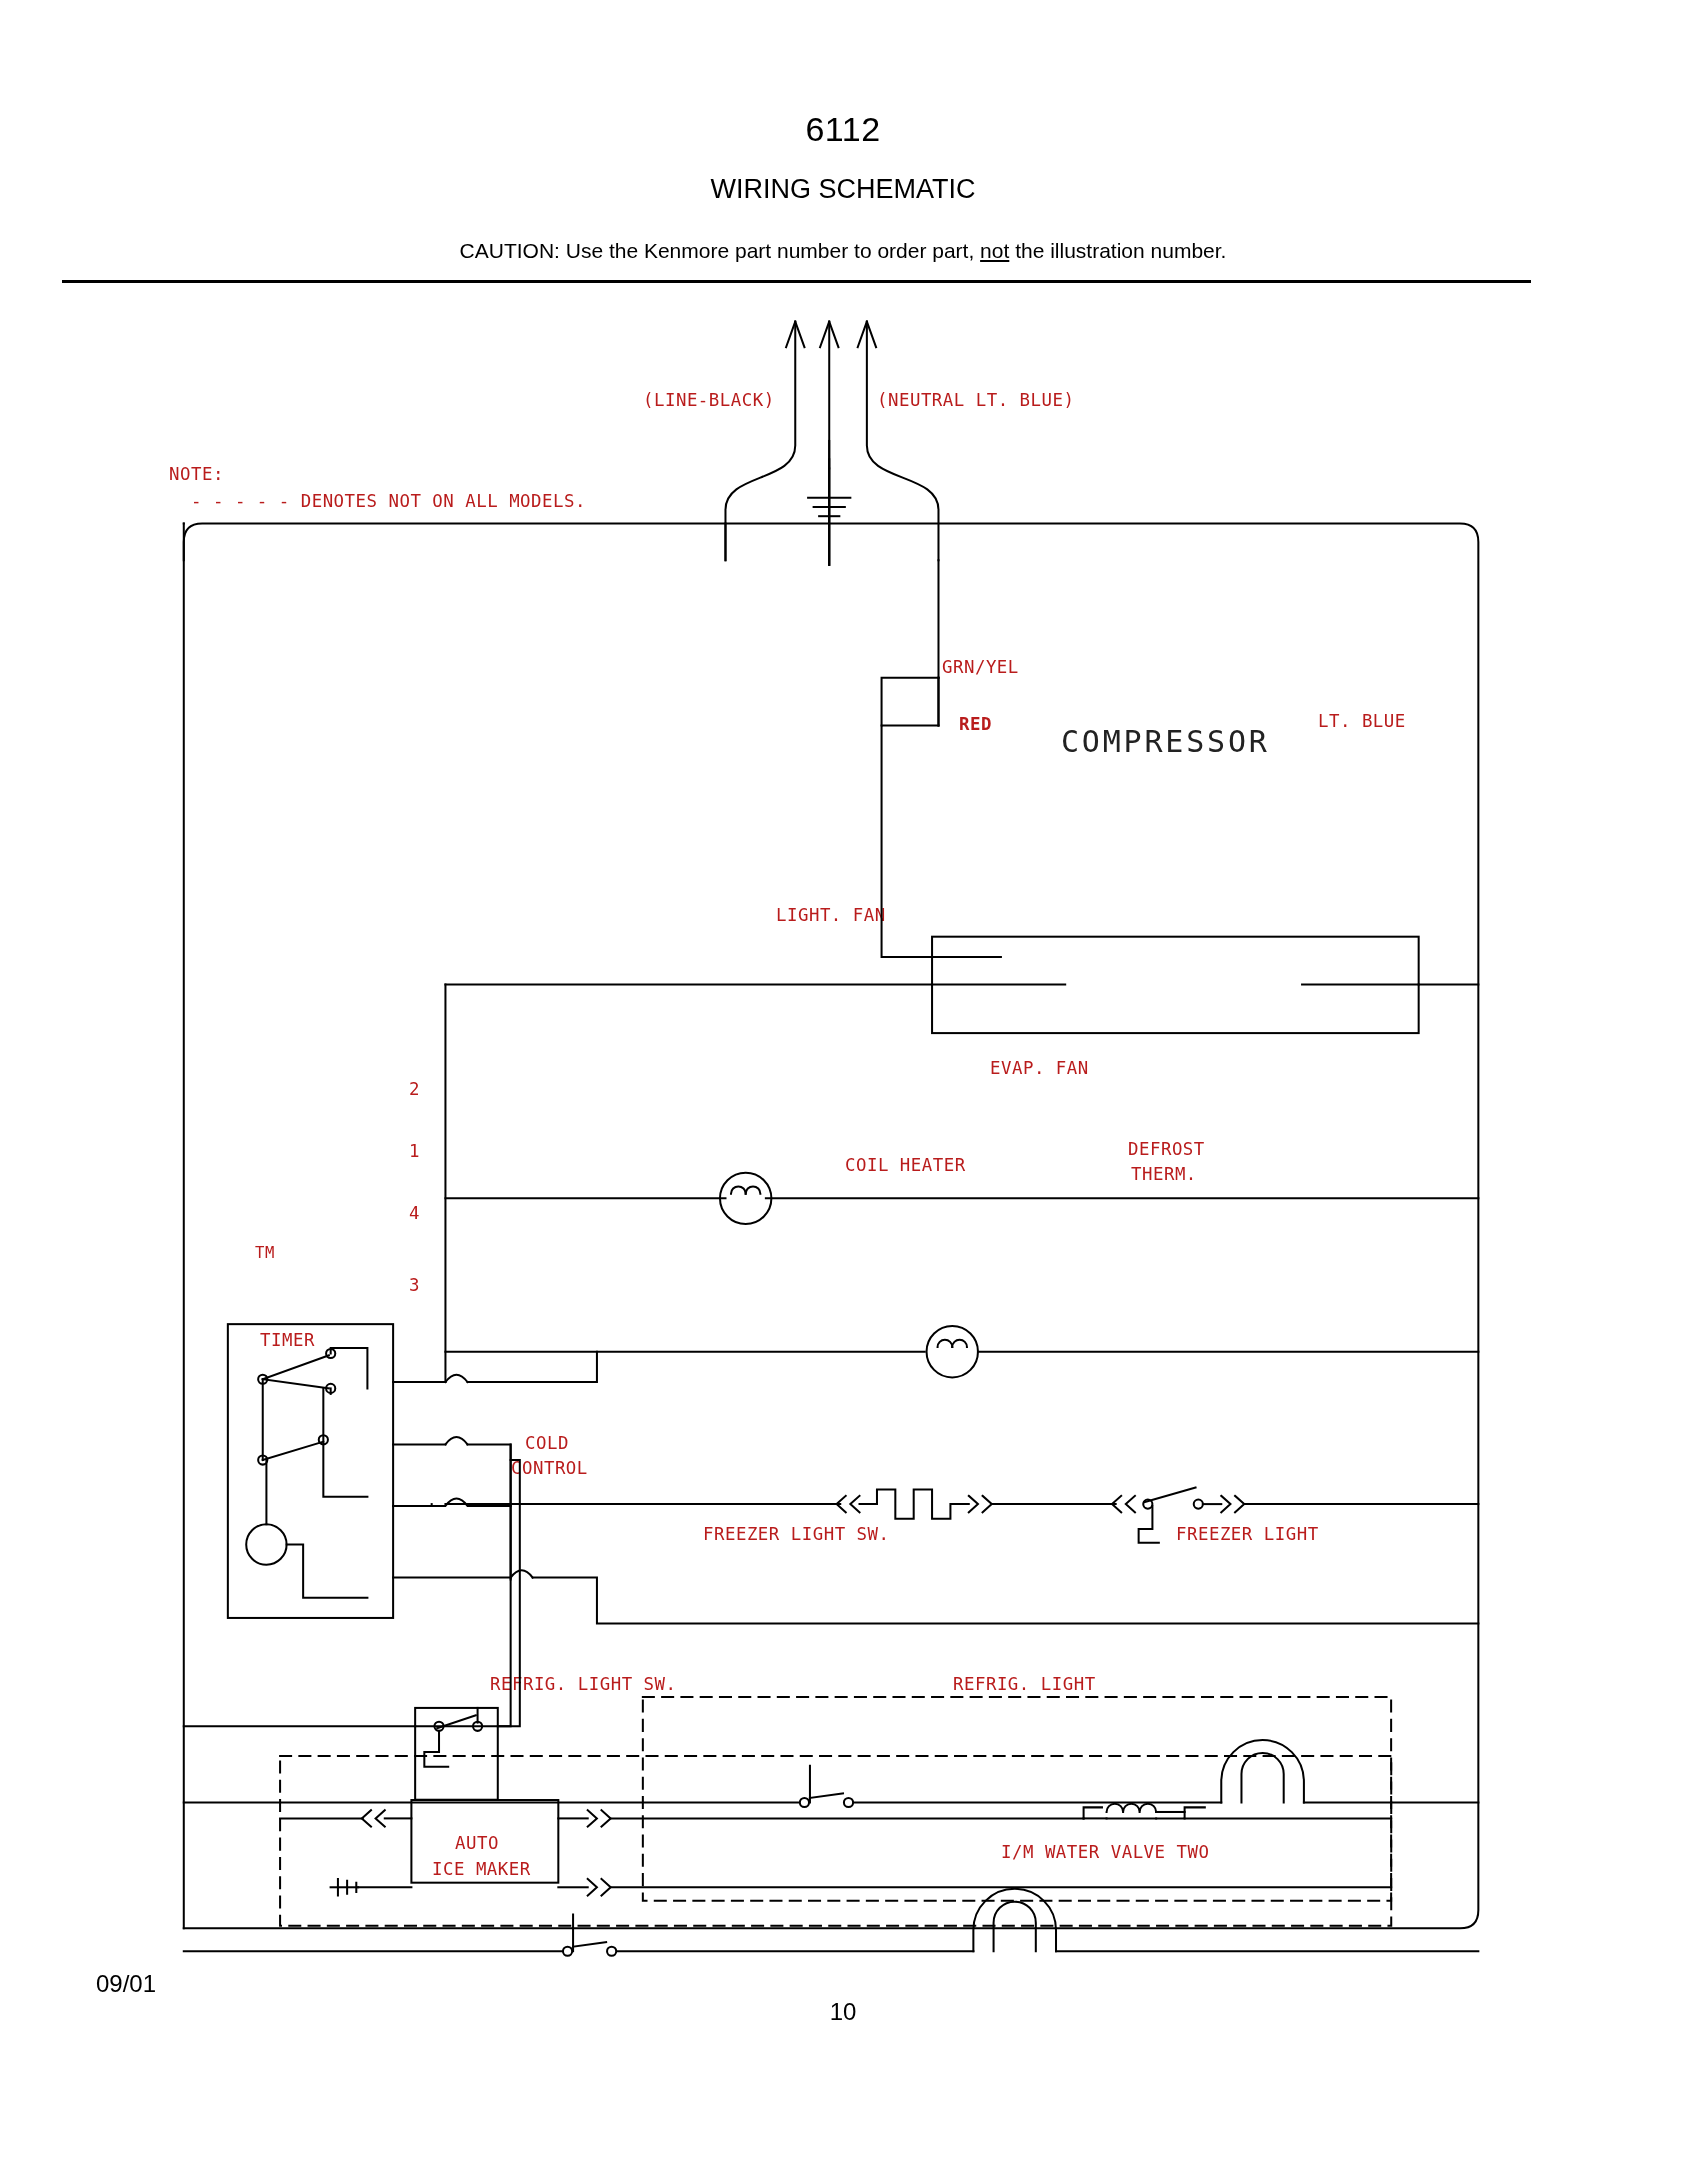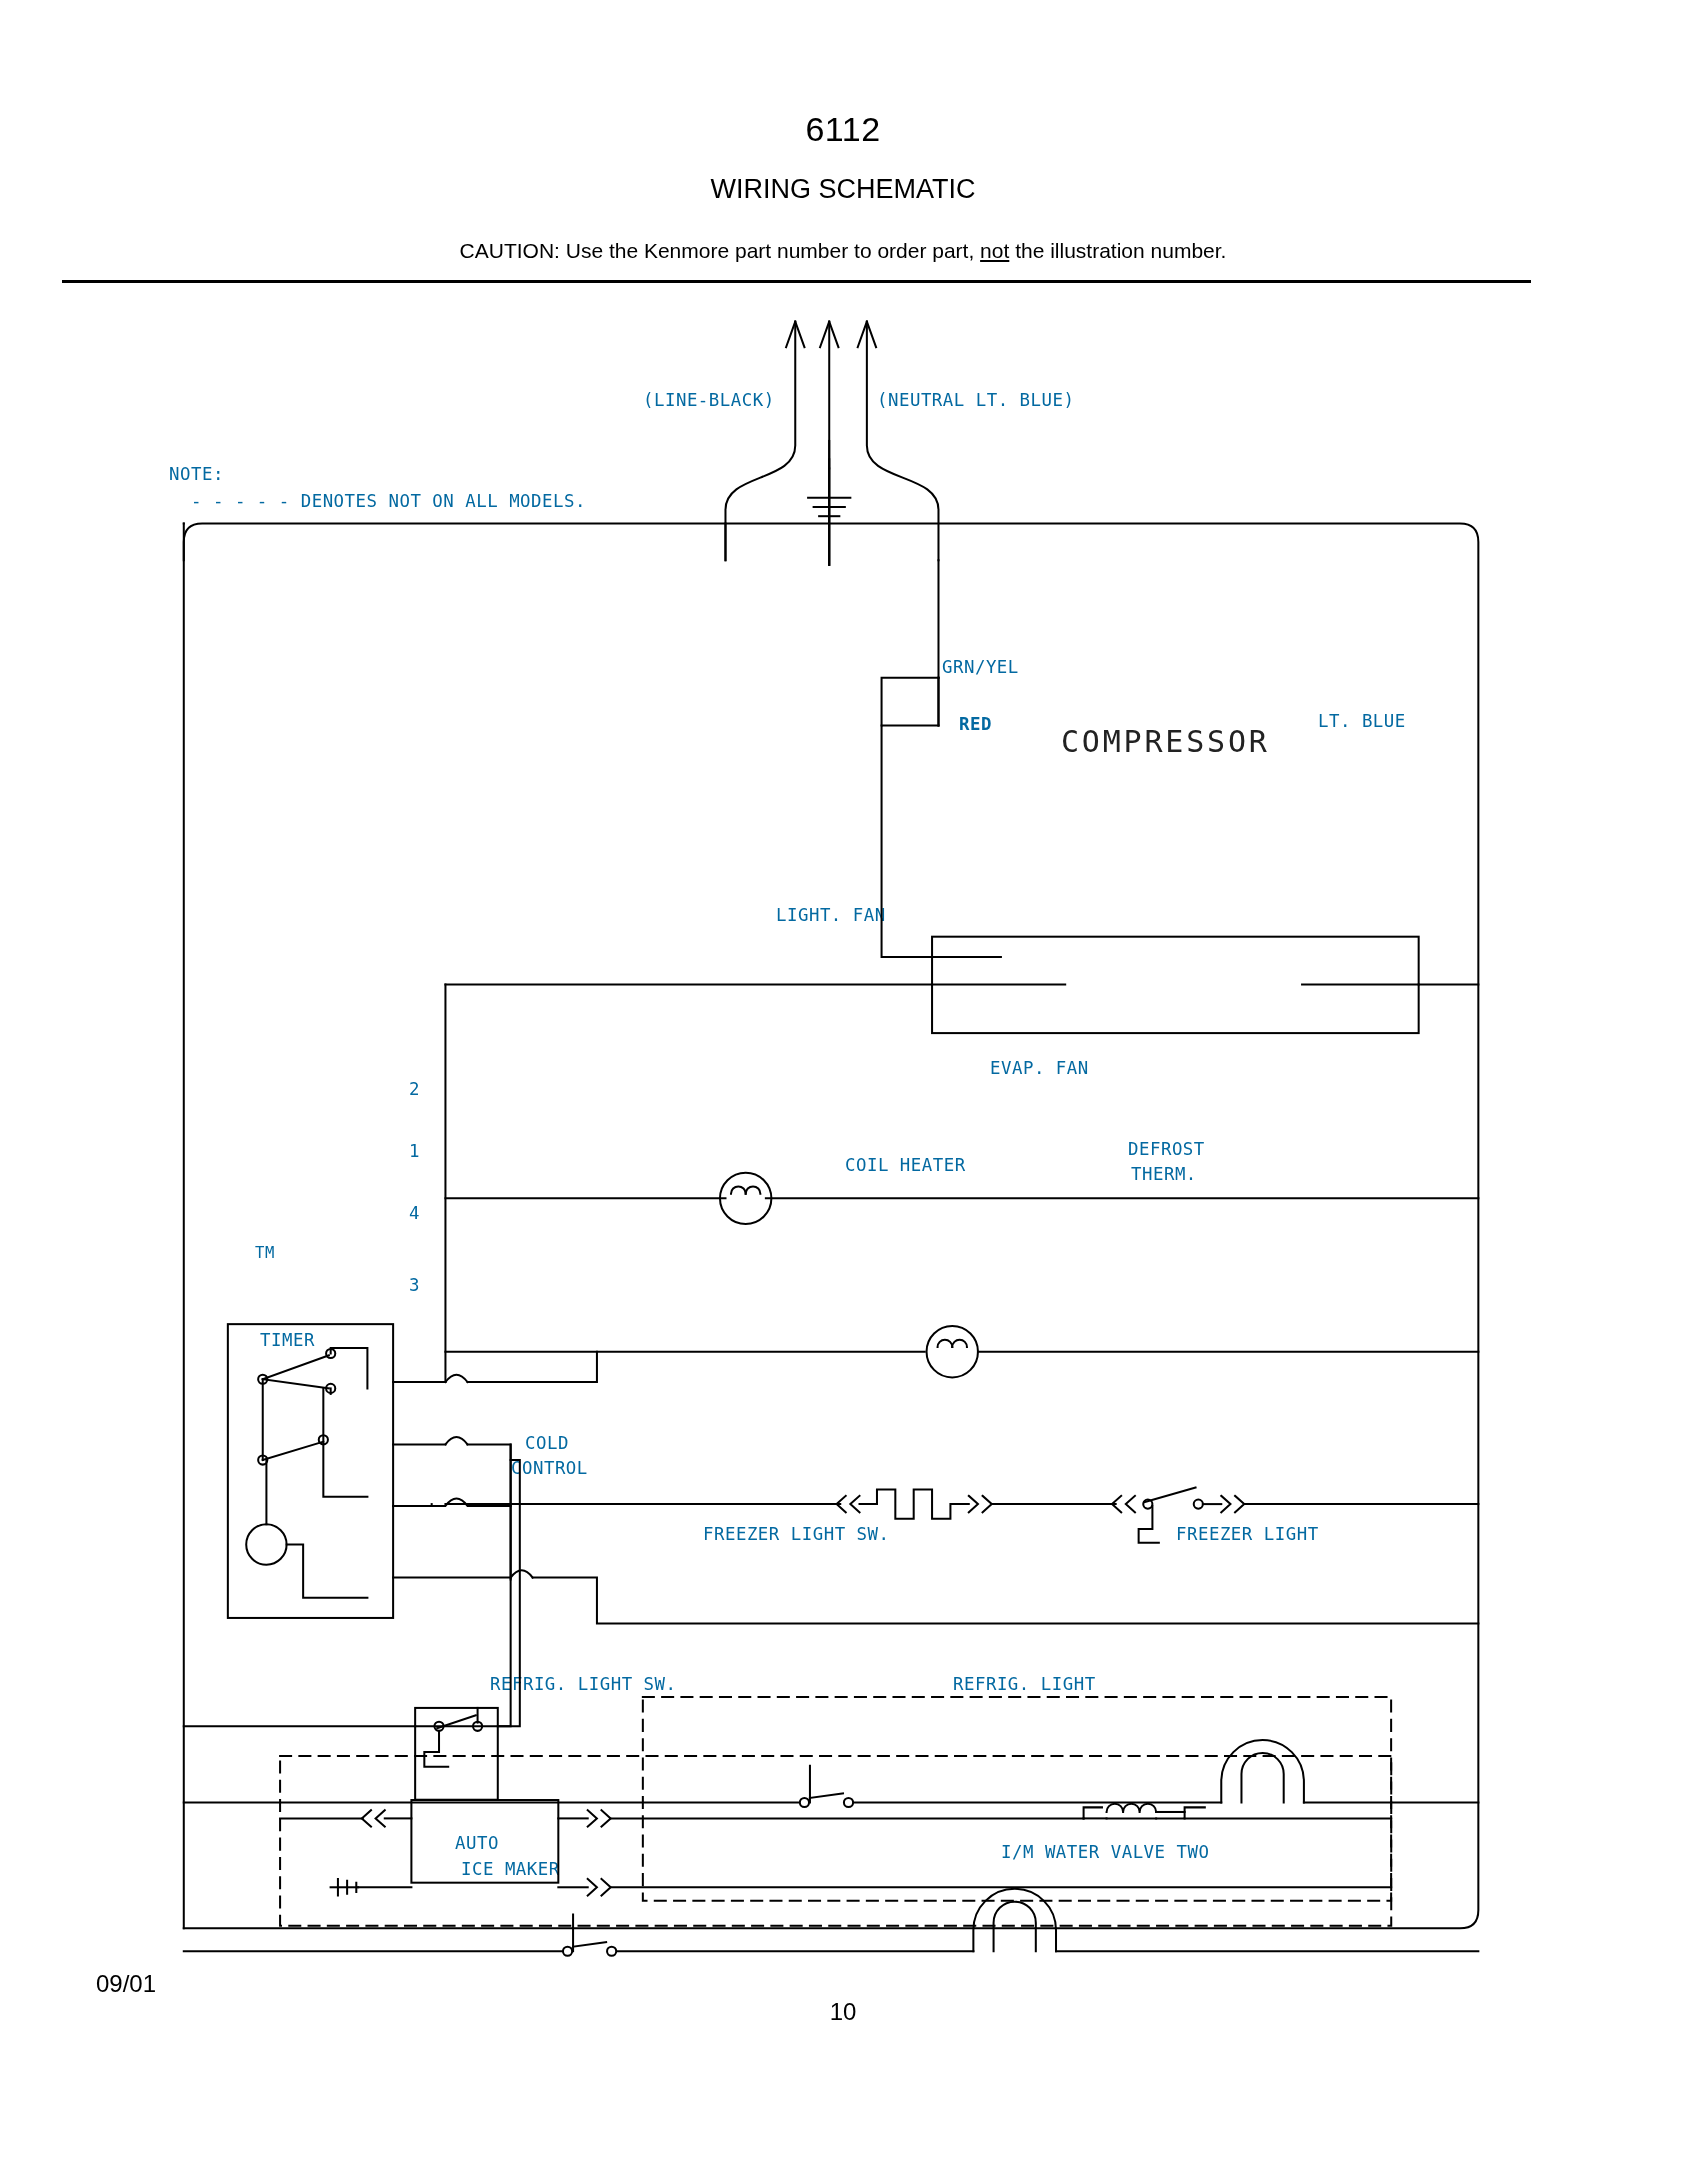--- a/index.html
+++ b/index.html
@@ -69,21 +69,21 @@
     text-align: center;
     font-size: 24px;
     margin-top: 28px;
   }
   .lbl {
     position: absolute;
     font-family: "DejaVu Sans Mono", "Liberation Mono", monospace;
     font-size: 17.4px;
     letter-spacing: 0.5px;
     white-space: pre;
-    color: #0369a1;
+    color: #b91c1c;
   }
   .lbl.big { font-size: 30px; letter-spacing: 2.8px; color:#222; }
   svg.schem {
     position: absolute;
     left: 0; top: 294px;
     width: 1686px;
     height: 1671px;
   }
 </style>
 </head>
@@ -124,21 +124,21 @@
   <div class="lbl" style="left:525px; top:1433px;">COLD</div>
   <div class="lbl" style="left:511px; top:1458px;">CONTROL</div>
 
   <div class="lbl" style="left:703px; top:1524px;">FREEZER LIGHT SW.</div>
   <div class="lbl" style="left:1176px; top:1524px;">FREEZER LIGHT</div>
 
   <div class="lbl" style="left:490px; top:1674px;">REFRIG. LIGHT SW.</div>
   <div class="lbl" style="left:953px; top:1674px;">REFRIG. LIGHT</div>
 
   <div class="lbl" style="left:455px; top:1833px;">AUTO</div>
-  <div class="lbl" style="left:432px; top:1859px;margin-left:29px;">ICE MAKER</div>
+  <div class="lbl" style="left:432px; top:1859px;">ICE MAKER</div>
   <div class="lbl" style="left:1001px; top:1842px;">I/M WATER VALVE TWO</div>
 
   <div class="footer-date">09/01</div>
   <div class="footer-page">10</div>
 
   <svg class="schem" viewBox="0 0 1836 1820">
     <g fill="none" stroke="#000" stroke-width="2.2" stroke-linecap="square" stroke-linejoin="miter">
 
       <g>
         <path d="M866,30 L866,165 C866,205 790,195 790,235 L790,290"></path>

